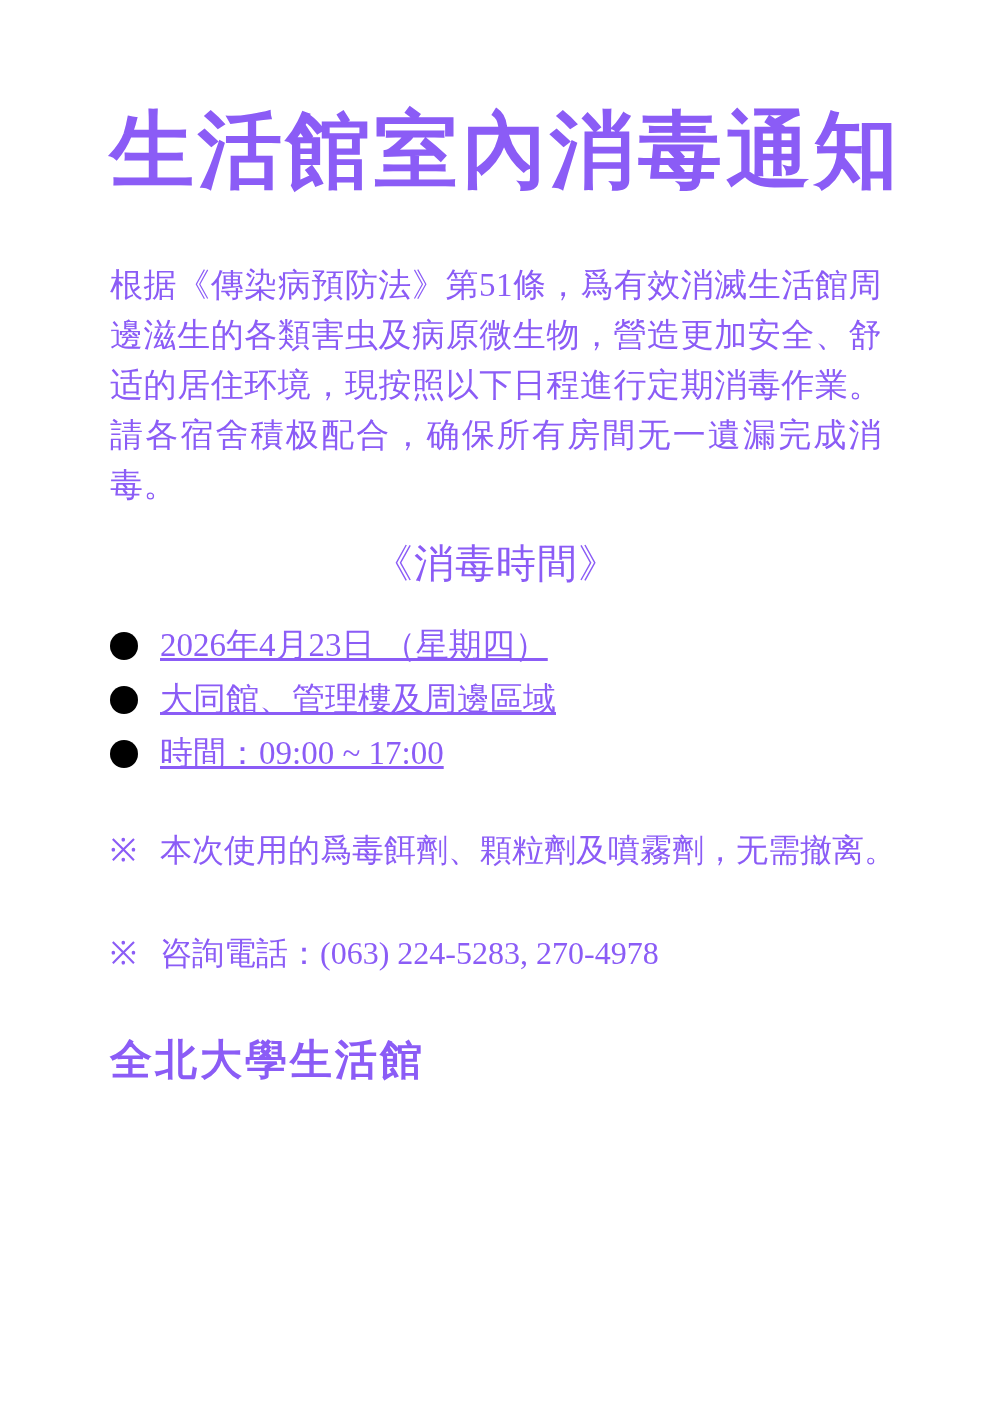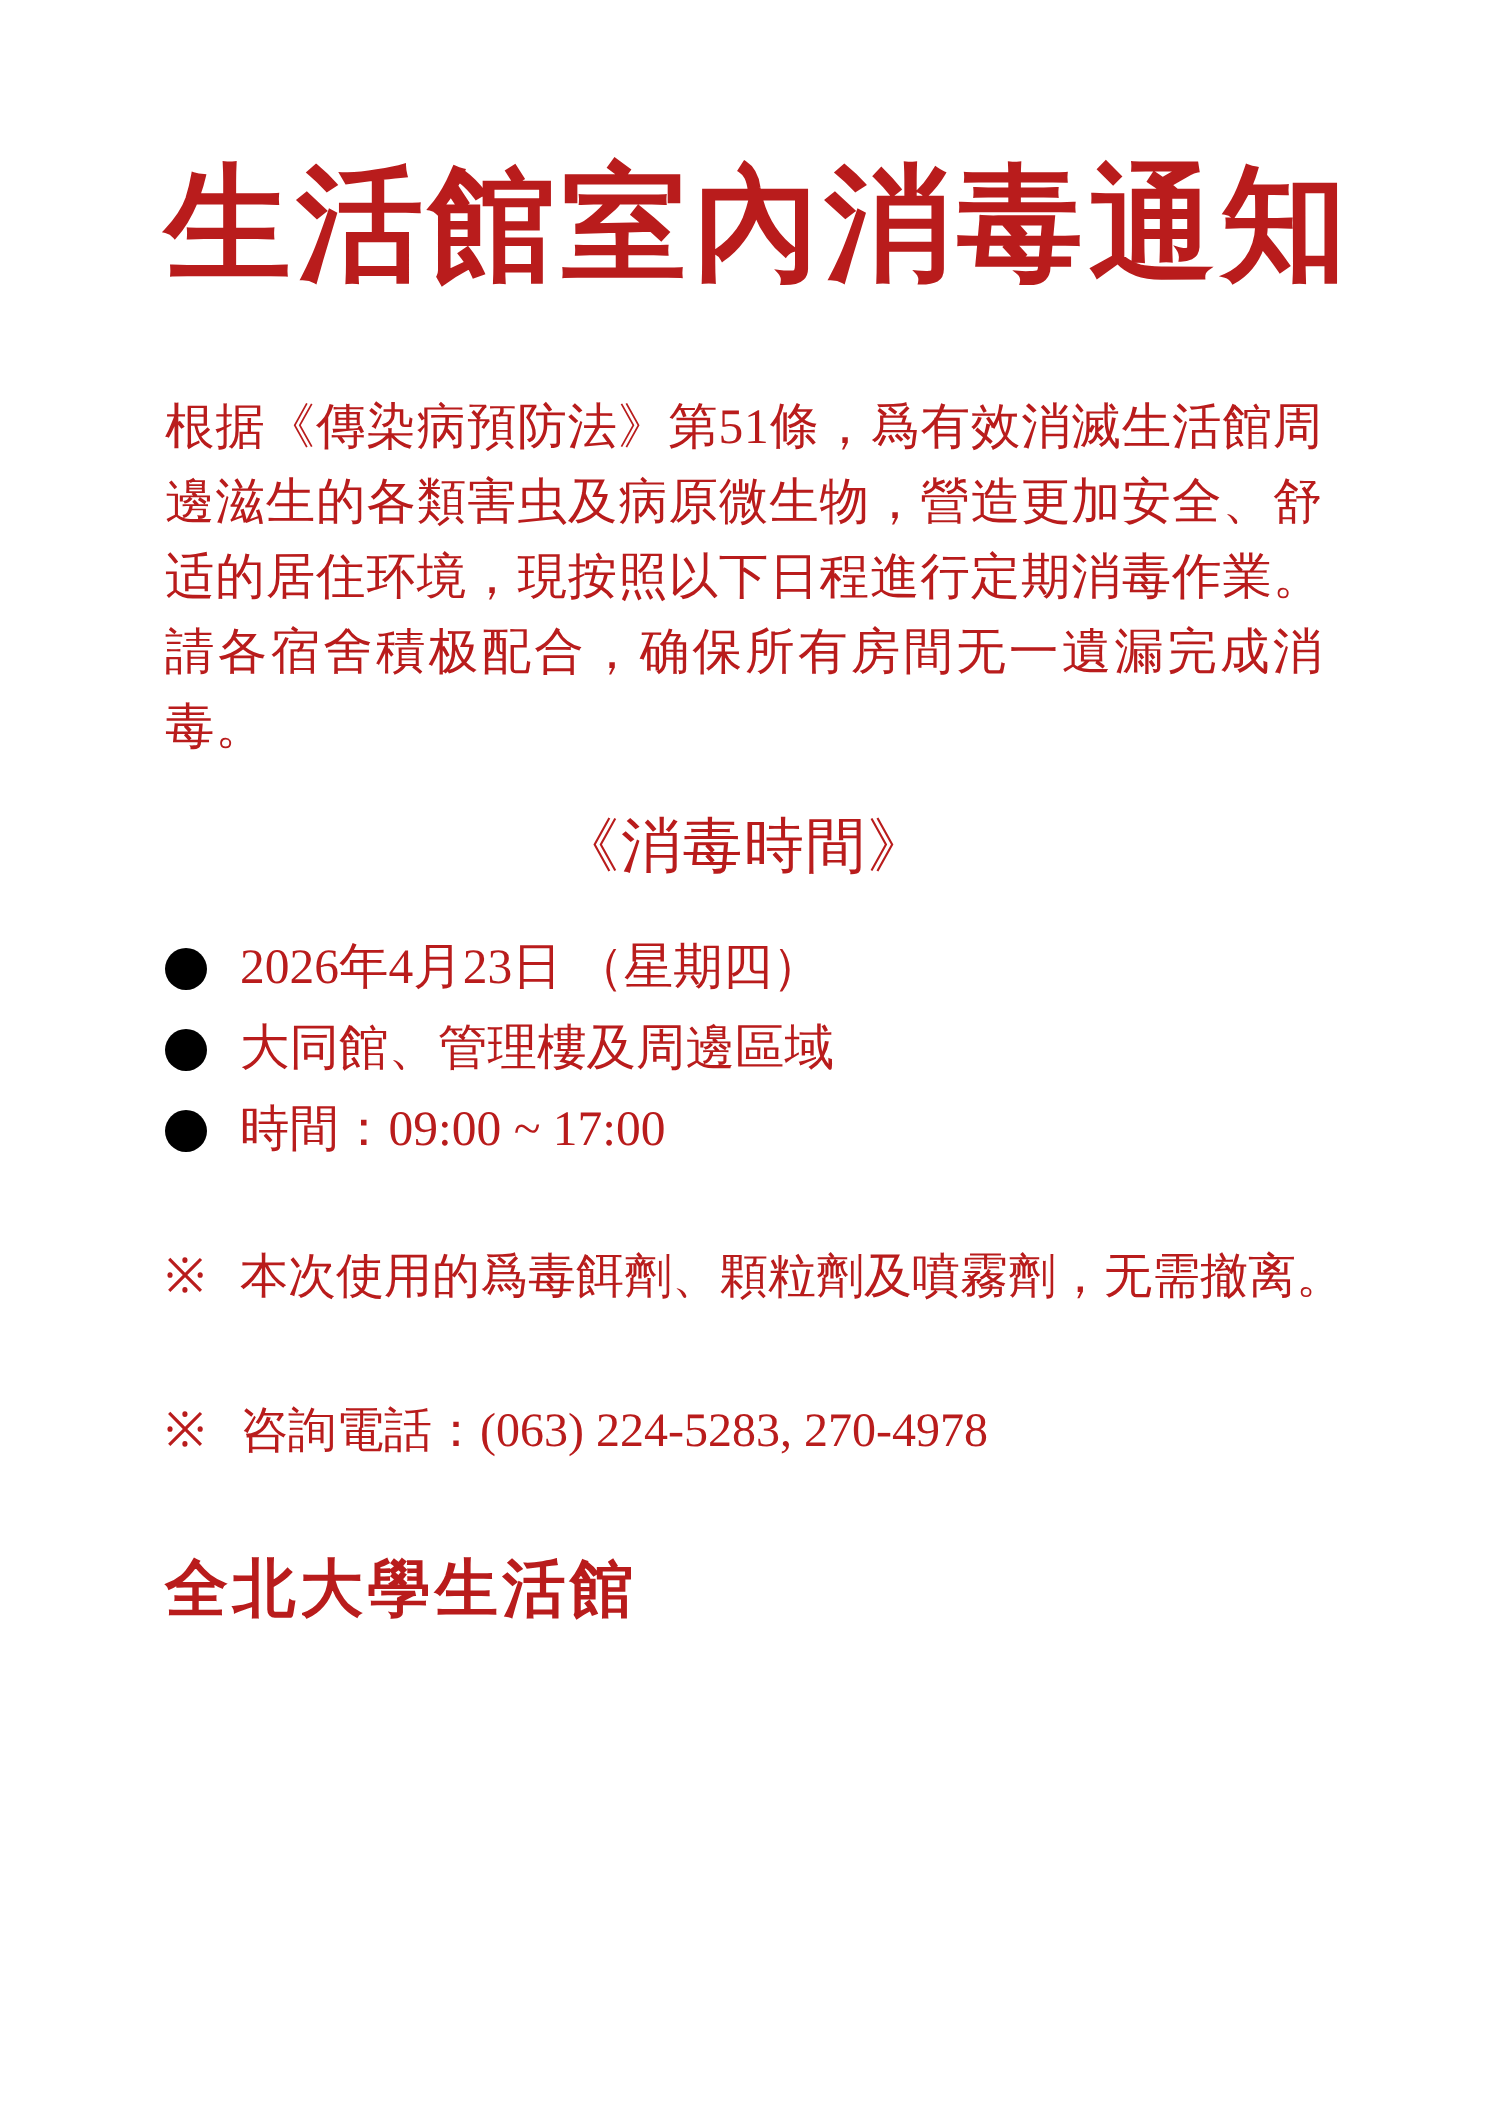--- a/index.html
+++ b/index.html
@@ -6,21 +6,21 @@
     margin: 0;
     padding: 0;
     background: #ffffff;
   }
   .page {
     position: relative;
     width: 992px;
     height: 1403px;
     margin: 0 auto;
     background: #ffffff;
-    color: #b91c1c;
+    color: #8b5cf6;
     font-family: "Liberation Serif", "DejaVu Serif", serif;
     box-sizing: border-box;
     padding: 0 110px;
     overflow: hidden;
   }
   .doc-title {
     margin: 96px 0 0 0;
     font-size: 84px;
     line-height: 110px;
     font-weight: bold;
@@ -39,20 +39,21 @@
   .section-heading {
     margin-top: 33px;
     font-size: 40px;
     line-height: 42px;
     font-weight: normal;
     text-align: center;
     letter-spacing: 1px;
   }
   .schedule-list {
     margin-top: 40px;
+    text-decoration: underline;
   }
   .schedule-item {
     display: flex;
     align-items: center;
     gap: 22px;
     margin-bottom: 13px;
     font-size: 33px;
     line-height: 41px;
     white-space: nowrap;
   }

